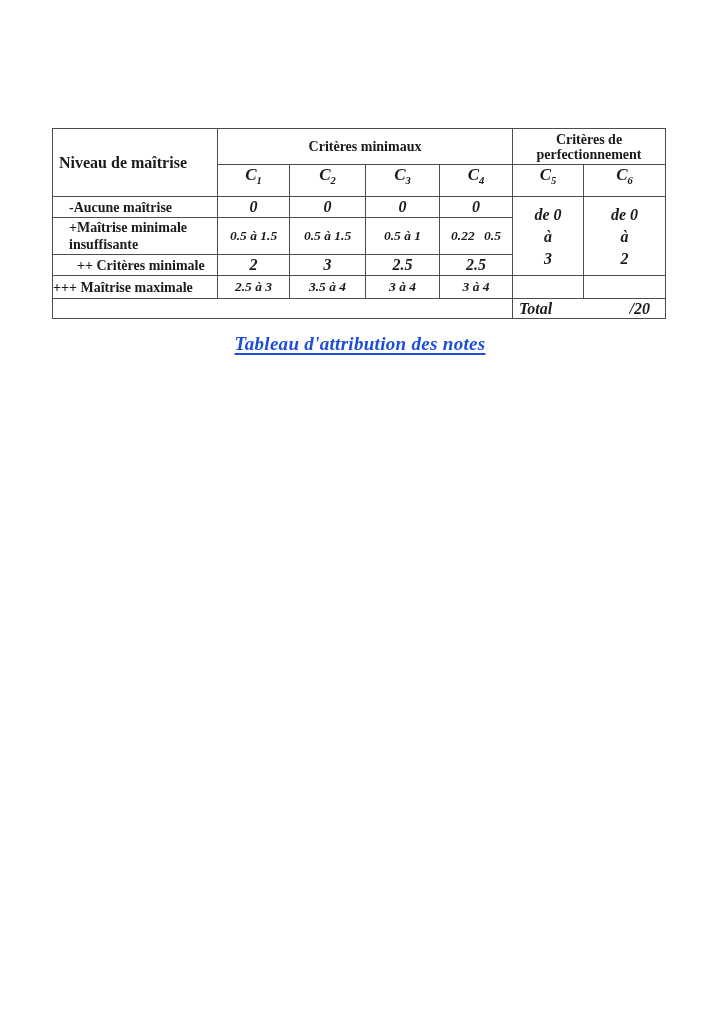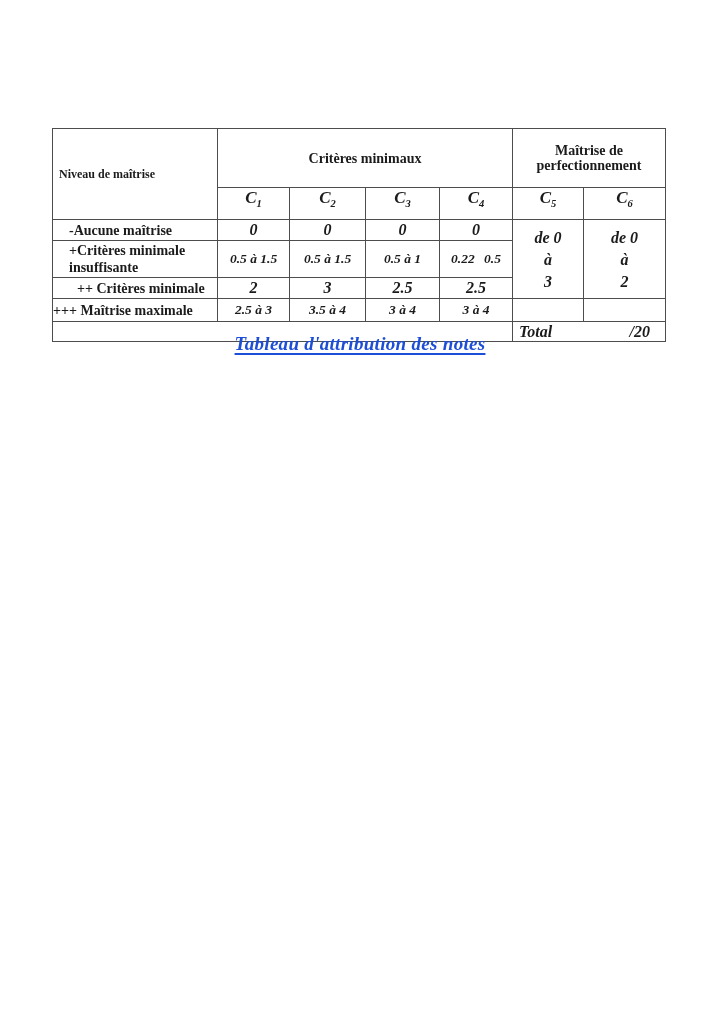--- a/index.html
+++ b/index.html
@@ -20,24 +20,24 @@
   }
   table.notes td {
     border:1.5px solid #4d4d4d;
     font-weight:bold;
     vertical-align:middle;
     overflow:hidden;
   }
 
   
   .corner {
-    font-size:12px; text-align:left; padding-left:6px; vertical-align:middle;
+    font-size:16px; text-align:left; padding-left:6px; vertical-align:middle;
   }
   .group {
-    font-size:14px; text-align:center; line-height:15px; padding:14px 0;
+    font-size:14px; text-align:center; line-height:15px; padding:2px 0;
   }
   .chead {
     font-size:17px; font-style:italic; text-align:center; padding-bottom:10px;
   }
   .chead sub { font-size:62%; font-style:italic; }
 
   
   .rlabel { font-size:14px; text-align:left; padding-left:16px; line-height:17px; }
   .rlabel.indent-a { padding-left:24px; }
   .rlabel.indent-b { padding-left:0; }
@@ -87,21 +87,21 @@
       <col style="width:74px">
       <col style="width:73px">
       <col style="width:71px">
       <col style="width:82px">
     </colgroup>
 
     <tbody>
         <tr style="height:36px">
       <td class="corner" rowspan="2">Niveau de maîtrise</td>
       <td class="group" colspan="4">Critères minimaux</td>
-      <td class="group" colspan="2">Maîtrise de perfectionnement</td>
+      <td class="group" colspan="2">Critères de perfectionnement</td>
     </tr>
 
     <tr style="height:23px">
       <td class="chead"><span>C</span><sub>1</sub></td>
       <td class="chead"><span>C</span><sub>2</sub></td>
       <td class="chead"><span>C</span><sub>3</sub></td>
       <td class="chead"><span>C</span><sub>4</sub></td>
       <td class="chead"><span>C</span><sub>5</sub></td>
       <td class="chead"><span>C</span><sub>6</sub></td>
     </tr>
@@ -118,21 +118,21 @@
         <div>3</div>
       </td>
       <td class="range" rowspan="3">
         <div>de 0</div>
         <div>à</div>
         <div>2</div>
       </td>
     </tr>
 
     <tr style="height:37px">
-      <td class="rlabel">+Critères minimale insuffisante</td>
+      <td class="rlabel">+Maîtrise minimale insuffisante</td>
       <td class="val small vbottom">0.5 à 1.5</td>
       <td class="val small vbottom">0.5 à 1.5</td>
       <td class="val small vbottom">0.5 à 1</td>
       <td class="val small vbottom" style="word-spacing:6px">0.22 0.5</td>
     </tr>
 
     <tr style="height:21px">
       <td class="rlabel indent-a">++ Critères minimale</td>
       <td class="val big">2</td>
       <td class="val big">3</td>

